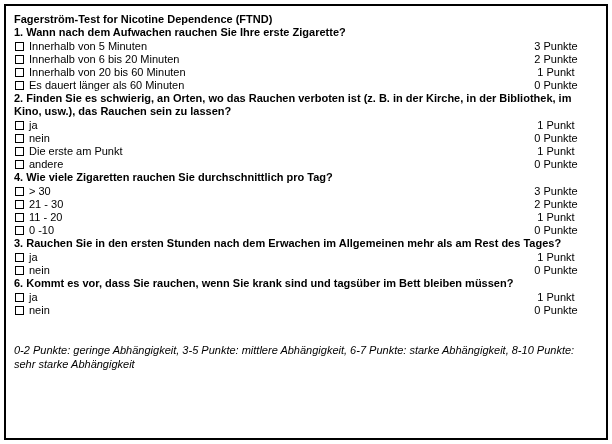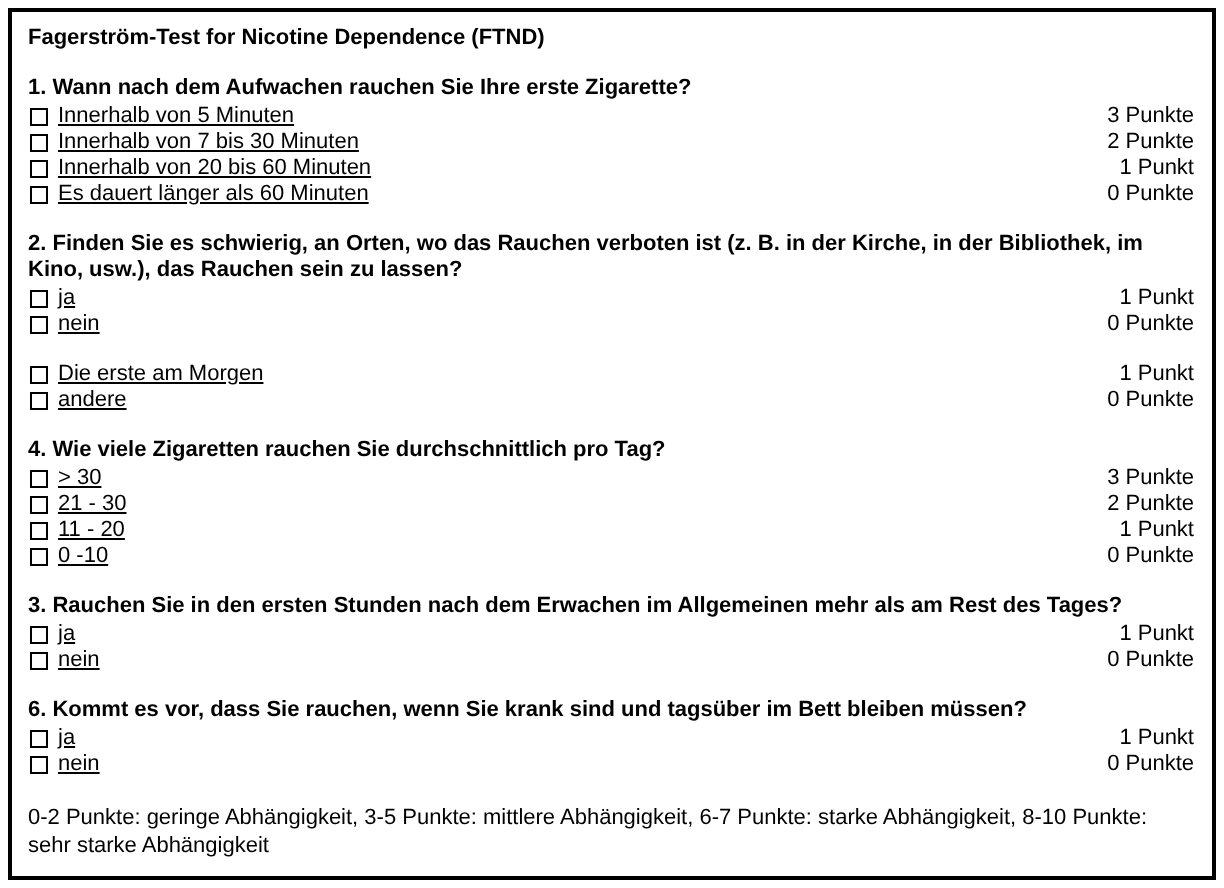--- a/index.html
+++ b/index.html
@@ -23,57 +23,56 @@
     height: 100%;
     border: 2px solid #000000;
     padding: 7px 9px 6px 8px;
     overflow: hidden;
   }
   .doc-title {
     font-weight: bold;
     line-height: 13px;
   }
   .question {
-    margin-top: 12px;
   }
   .q-text {
     font-weight: bold;
     line-height: 13px;
     margin-bottom: 1px;
   }
   .opt-row {
     display: flex;
     align-items: flex-start;
     line-height: 13px;
   }
   .opt-left {
     flex: 1;
     display: flex;
     align-items: center;
-    text-decoration: underline;
   }
   .checkbox {
     display: inline-block;
     width: 7px;
     height: 7px;
     border: 1px solid #000000;
     margin-right: 5px;
     margin-left: 1px;
     flex: 0 0 auto;
     background: #ffffff;
   }
   .points {
     width: 82px;
     flex: 0 0 auto;
-    text-align: right;
+    text-align: center;
   }
   .footer-note {
-    margin-top: 13px;
+    margin-top: 26px;
     line-height: 14px;
     padding-right: 10px;
+    font-style: italic;
   }
 </style>
 </head>
 <body>
 
 <div class="page">
   <div class="frame">
     <div class="doc-title">Fagerström-Test for Nicotine Dependence (FTND)</div>
 
     <div id="questions-list">
@@ -82,21 +81,21 @@
           <div class="opt-row">
             <div class="opt-left">
               <span class="checkbox"></span>
               <span class="opt-label">Innerhalb von 5 Minuten</span>
             </div>
             <span class="points">3 Punkte</span>
           </div>
           <div class="opt-row">
             <div class="opt-left">
               <span class="checkbox"></span>
-              <span class="opt-label">Innerhalb von 7 bis 30 Minuten</span>
+              <span class="opt-label">Innerhalb von 6 bis 20 Minuten</span>
             </div>
             <span class="points">2 Punkte</span>
           </div>
           <div class="opt-row">
             <div class="opt-left">
               <span class="checkbox"></span>
               <span class="opt-label">Innerhalb von 20 bis 60 Minuten</span>
             </div>
             <span class="points">1 Punkt</span>
           </div>
@@ -122,21 +121,21 @@
               <span class="checkbox"></span>
               <span class="opt-label">nein</span>
             </div>
             <span class="points">0 Punkte</span>
           </div>
         </div>
         <div class="question">
           <div class="opt-row">
             <div class="opt-left">
               <span class="checkbox"></span>
-              <span class="opt-label">Die erste am Morgen</span>
+              <span class="opt-label">Die erste am Punkt</span>
             </div>
             <span class="points">1 Punkt</span>
           </div>
           <div class="opt-row">
             <div class="opt-left">
               <span class="checkbox"></span>
               <span class="opt-label">andere</span>
             </div>
             <span class="points">0 Punkte</span>
           </div>

